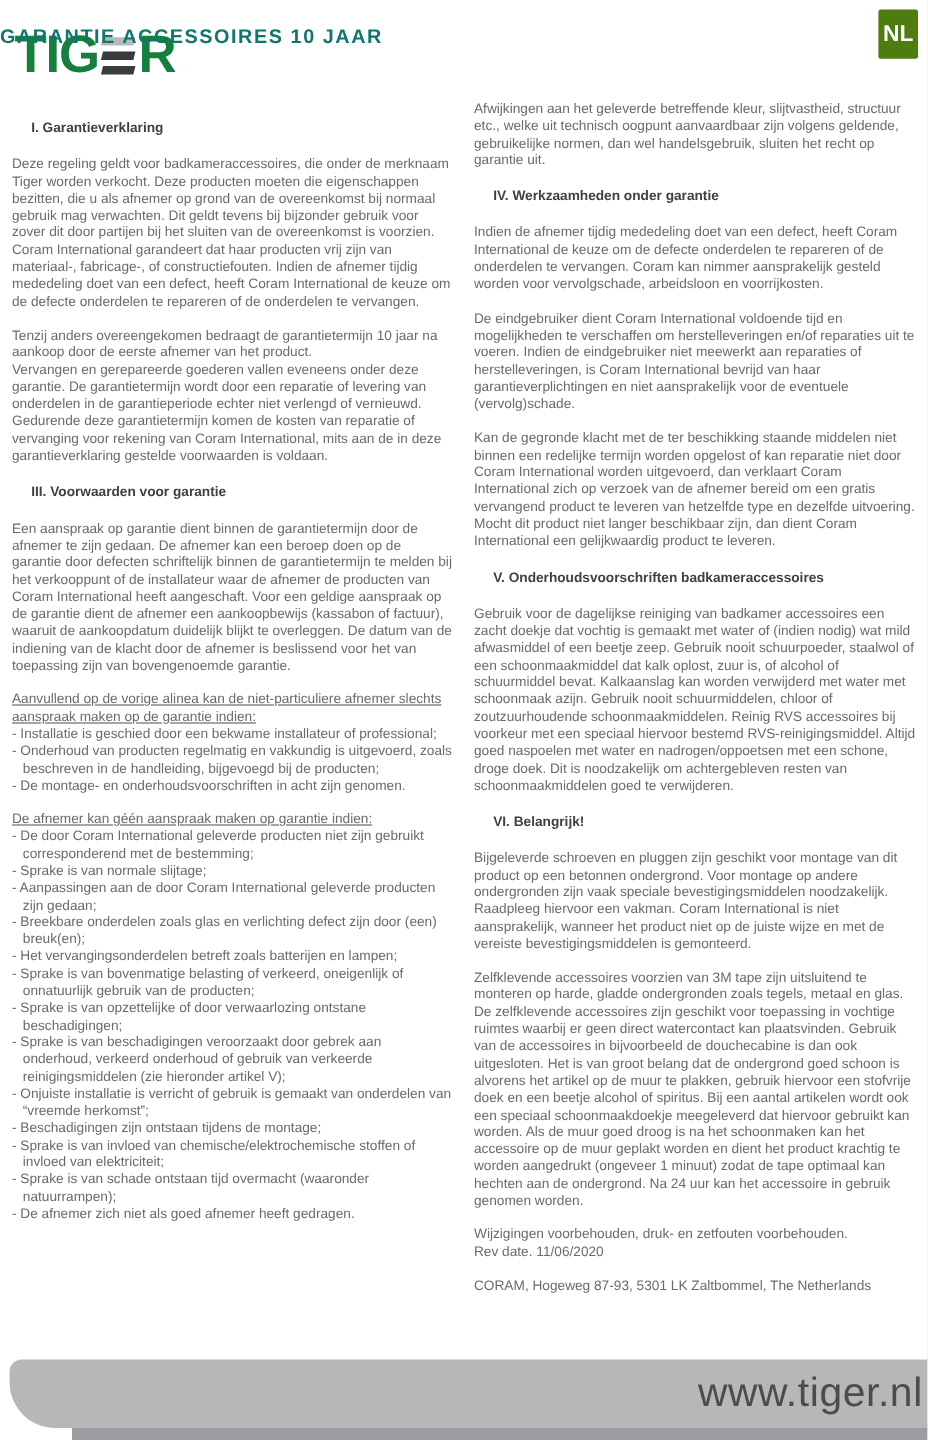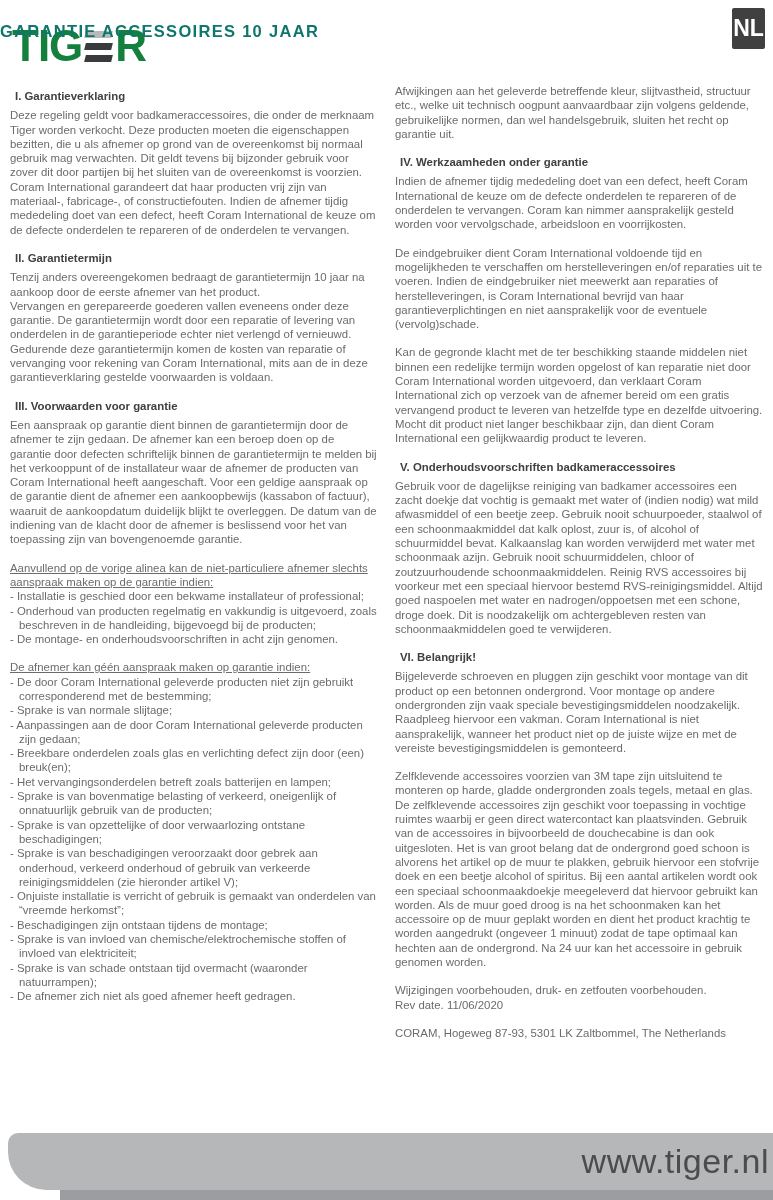--- a/index.html
+++ b/index.html
@@ -27,29 +27,29 @@
   .logo-e .bar2{background:#3a3b3d;}
   .logo-e .bar3{background:#3a3b3d;}
   .doc-title{
     position:absolute;left:0;right:52px;top:22px;
     text-align:left;
     font-size:16.5px;font-weight:bold;letter-spacing:1.3px;
     color:#0f766e;
   }
   .lang-badge{
     position:absolute;right:8px;top:8px;
-    width:33px;height:41px;background:#404040;border-radius:2px;
-    color:#ffffff;font-weight:bold;font-size:23px;
+    width:33px;height:41px;background:#4d7c0f;border-radius:2px;
+    color:#ffffff;font-weight:bold;font-size:19px;
     display:flex;align-items:center;justify-content:center;
   }
   
   .cols{display:flex;gap:17px;padding:0 10px;}
   .col{flex:1;min-width:0;
     font-size:11.4px;line-height:14.3px;color:#6a6b6d;}
-  .sec-heading{font-weight:bold;color:#3f4042;margin:5px;}
+  .sec-heading{font-weight:bold;color:#3f4042;margin:16px;}
   .para{margin:0 0 14px 0;white-space:pre-line;}
   .para.tight{margin-bottom:0;text-decoration:underline;}
   .blist{margin:0 0 14px 0;}
   .blist-item{padding-left:9px;text-indent:-9px;}
   
   .footer-shadow{
     position:absolute;left:60px;right:0;bottom:0;height:13px;
     background:#9b9da0;
   }
   .footer-bar{
@@ -80,21 +80,20 @@
       <span class="logo-txt">R</span>
     </div>
     <div class="doc-title">GARANTIE ACCESSOIRES 10 JAAR</div>
     <div class="lang-badge">NL</div>
   </div>
 
   <div class="cols">
     <div class="col">
         <div class="sec-heading">I. Garantieverklaring</div>
         <p class="para">Deze regeling geldt voor badkameraccessoires, die onder de merknaam Tiger worden verkocht. Deze producten moeten die eigenschappen bezitten, die u als afnemer op grond van de overeenkomst bij normaal gebruik mag verwachten. Dit geldt tevens bij bijzonder gebruik voor zover dit door partijen bij het sluiten van de overeenkomst is voorzien. Coram International garandeert dat haar producten vrij zijn van materiaal-, fabricage-, of constructiefouten. Indien de afnemer tijdig mededeling doet van een defect, heeft Coram International de keuze om de defecte onderdelen te repareren of de onderdelen te vervangen.</p>
-        <div class="sec-heading">II. Garantietermijn</div>
         <p class="para">Tenzij anders overeengekomen bedraagt de garantietermijn 10 jaar na aankoop door de eerste afnemer van het product.
 Vervangen en gerepareerde goederen vallen eveneens onder deze garantie. De garantietermijn wordt door een reparatie of levering van onderdelen in de garantieperiode echter niet verlengd of vernieuwd.
 Gedurende deze garantietermijn komen de kosten van reparatie of vervanging voor rekening van Coram International, mits aan de in deze garantieverklaring gestelde voorwaarden is voldaan.</p>
         <div class="sec-heading">III. Voorwaarden voor garantie</div>
         <p class="para">Een aanspraak op garantie dient binnen de garantietermijn door de afnemer te zijn gedaan. De afnemer kan een beroep doen op de garantie door defecten schriftelijk binnen de garantietermijn te melden bij het verkooppunt of de installateur waar de afnemer de producten van Coram International heeft aangeschaft. Voor een geldige aanspraak op de garantie dient de afnemer een aankoopbewijs (kassabon of factuur), waaruit de aankoopdatum duidelijk blijkt te overleggen. De datum van de indiening van de klacht door de afnemer is beslissend voor het van toepassing zijn van bovengenoemde garantie.</p>
         <p class="para tight">Aanvullend op de vorige alinea kan de niet-particuliere afnemer slechts aanspraak maken op de garantie indien:</p>
         <div class="blist">
           <div class="blist-item">- Installatie is geschied door een bekwame installateur of professional;</div>
           <div class="blist-item">- Onderhoud van producten regelmatig en vakkundig is uitgevoerd, zoals beschreven in de handleiding, bijgevoegd bij de producten;</div>
           <div class="blist-item">- De montage- en onderhoudsvoorschriften in acht zijn genomen.</div>

